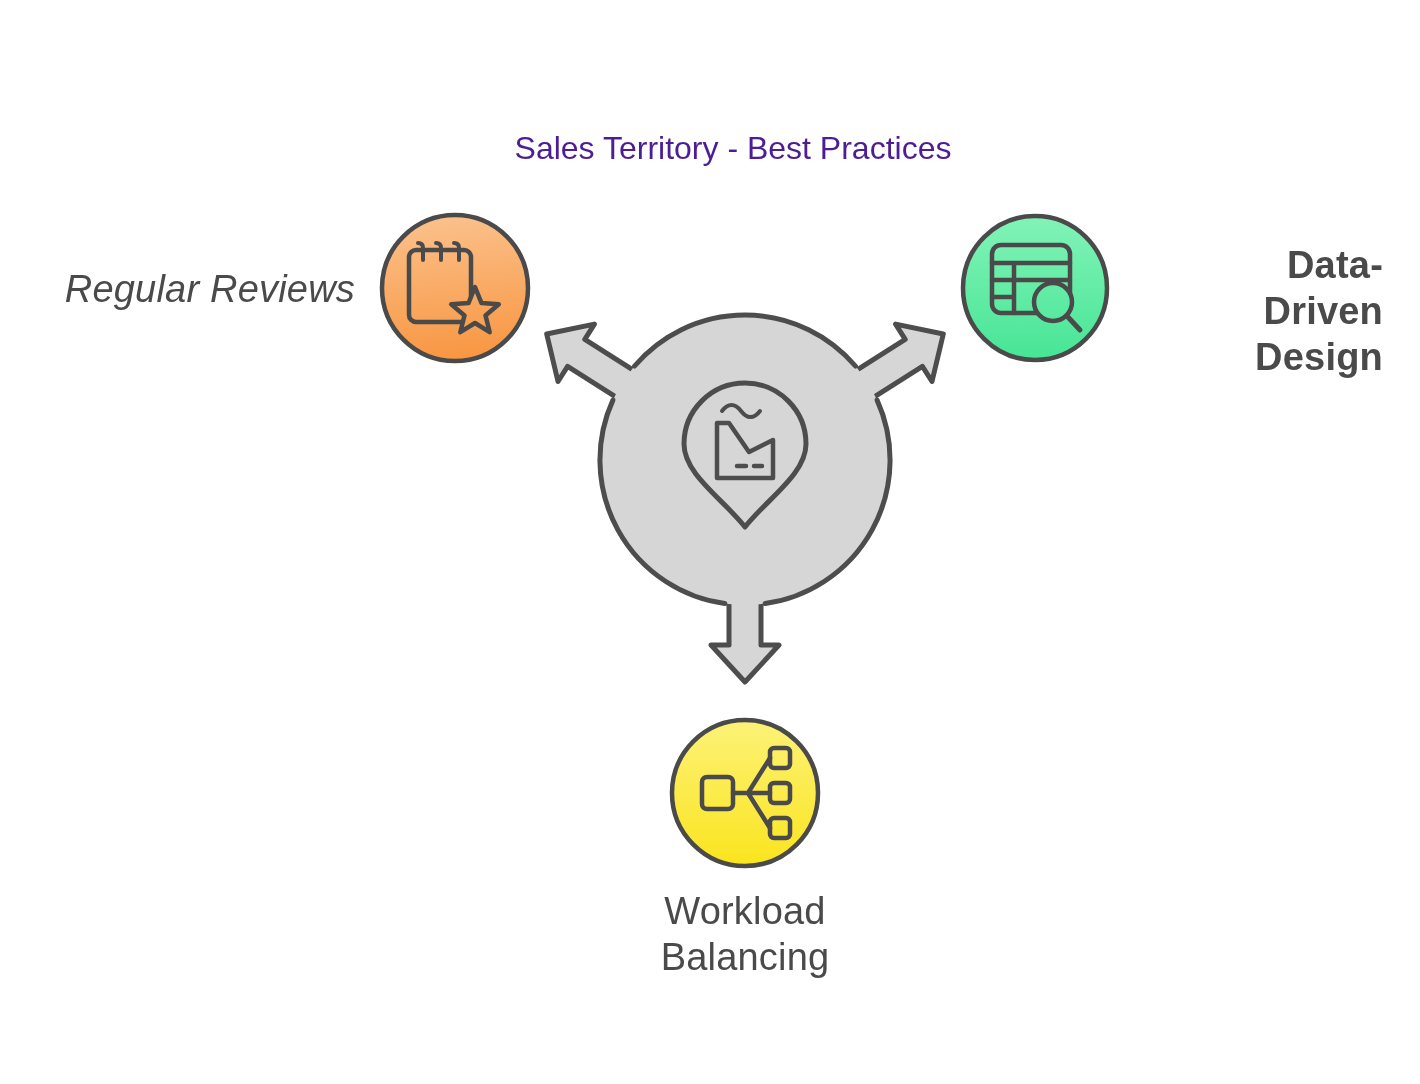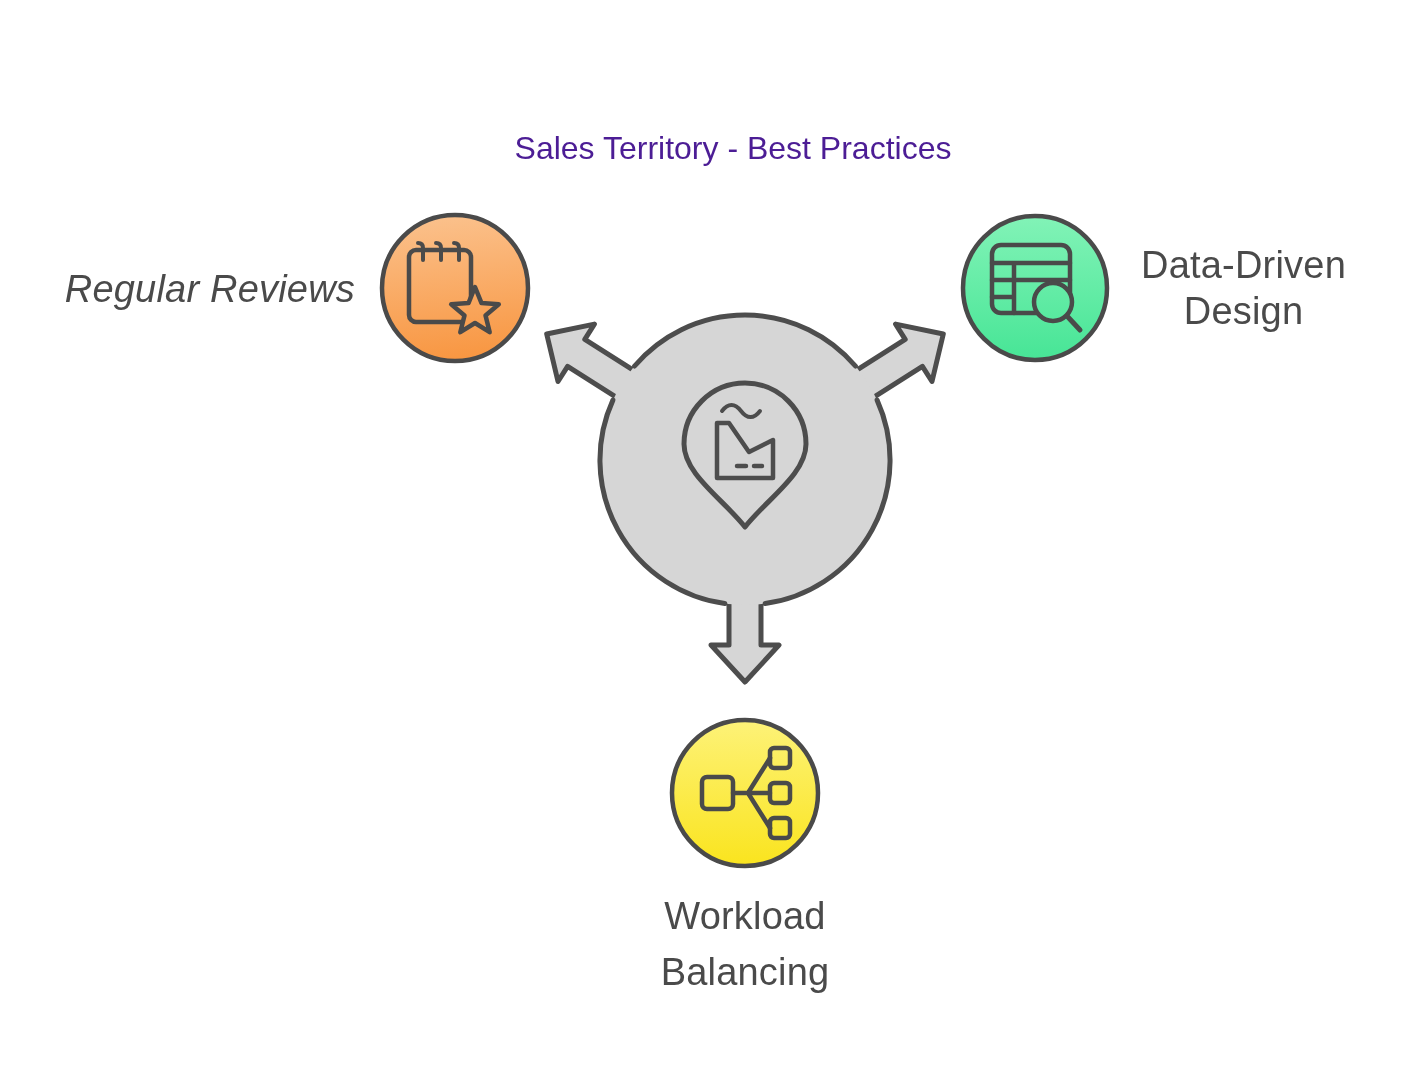--- a/index.html
+++ b/index.html
@@ -11,22 +11,22 @@
   #diagram-canvas{position:absolute;left:0;top:0;}
   .label{
     position:absolute;color:#4a4a4a;font-weight:500;
     font-size:38px;line-height:46px;letter-spacing:0.2px;
   }
   .title{
     position:absolute;left:733px;top:100px;transform:translateX(-50%);
     white-space:nowrap;color:#4c1d95;font-weight:500;font-size:32px;margin-top:30px;
   }
   .label-left{left:63px;top:266px;width:292px;text-align:right;white-space:nowrap;font-style:italic;}
-  .label-right{left:1136px;top:242px;width:215px;text-align:center;}
-  .label-bottom{left:745px;top:888px;width:200px;transform:translateX(-50%);text-align:center;line-height:56px;}
+  .label-right{left:1168px;top:242px;width:215px;text-align:right;font-weight:bold;}
+  .label-bottom{left:745px;top:888px;width:200px;transform:translateX(-50%);text-align:center;line-height:46px;}
 </style>
 </head>
 <body>
 
 <svg id="diagram-canvas" width="1420" height="1084" viewBox="0 0 1420 1084">
   <defs>
     <linearGradient id="gradO" gradientUnits="userSpaceOnUse" x1="455" y1="213" x2="470" y2="363">
       <stop offset="0" stop-color="#fbc18c"></stop>
       <stop offset="1" stop-color="#f8953f"></stop>
     </linearGradient>

